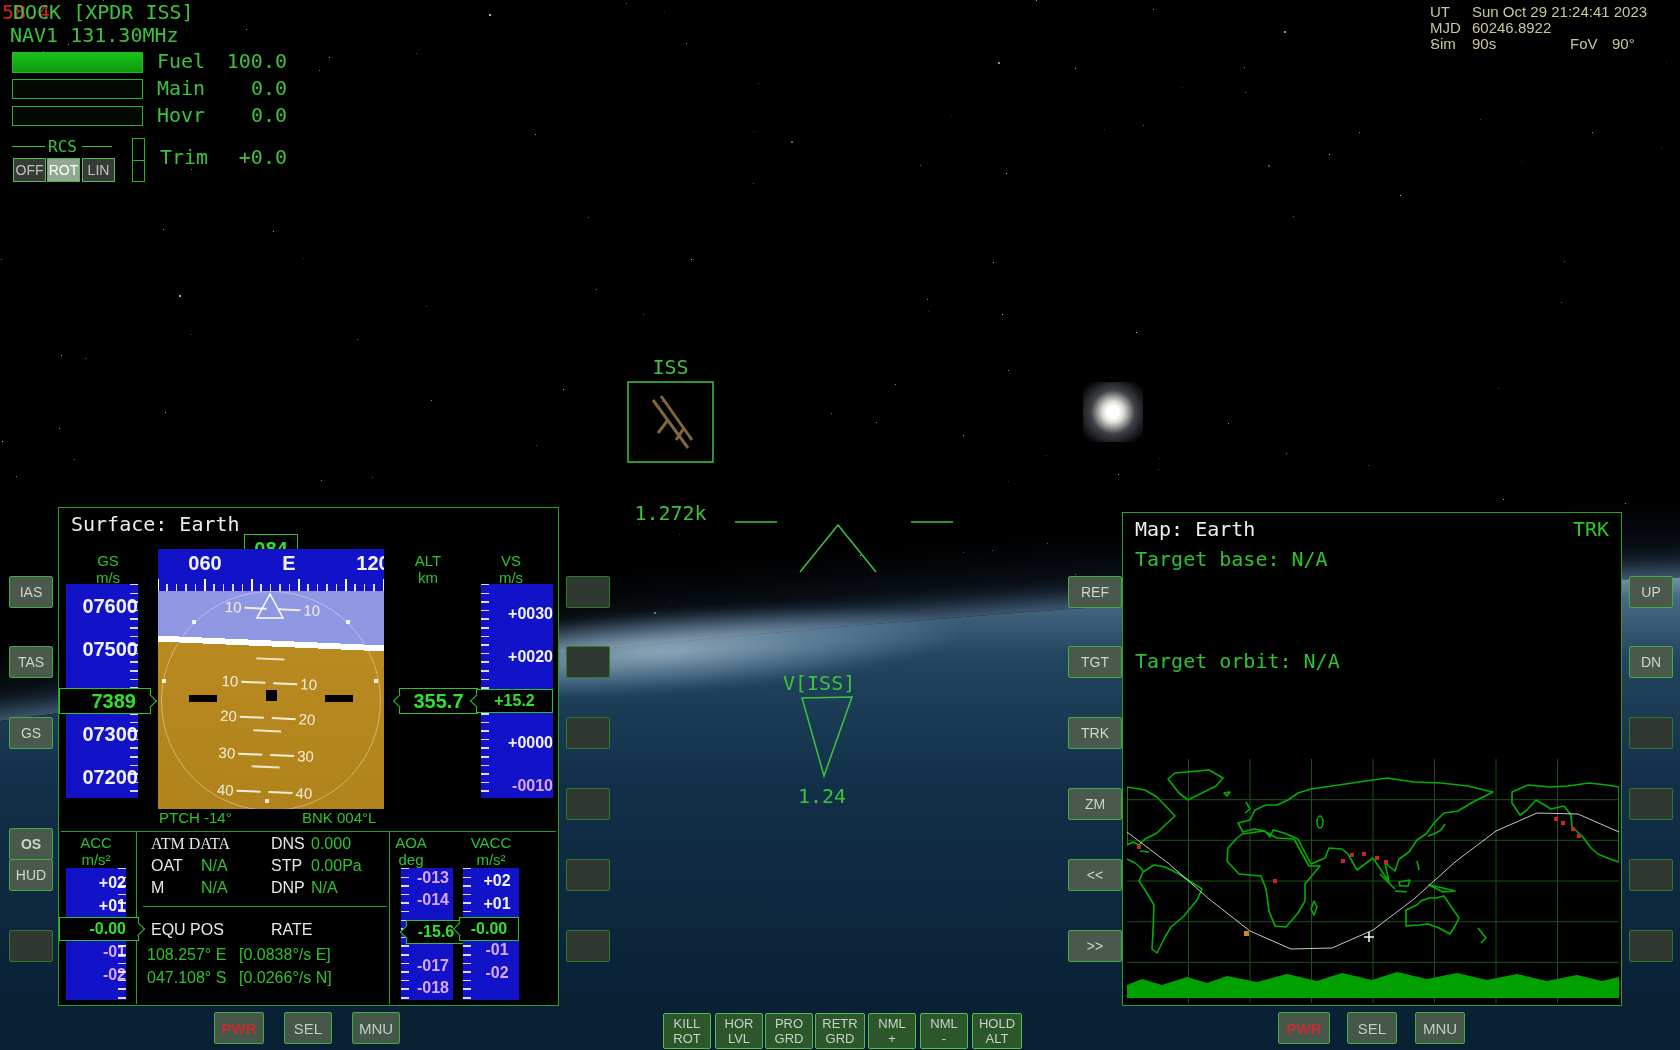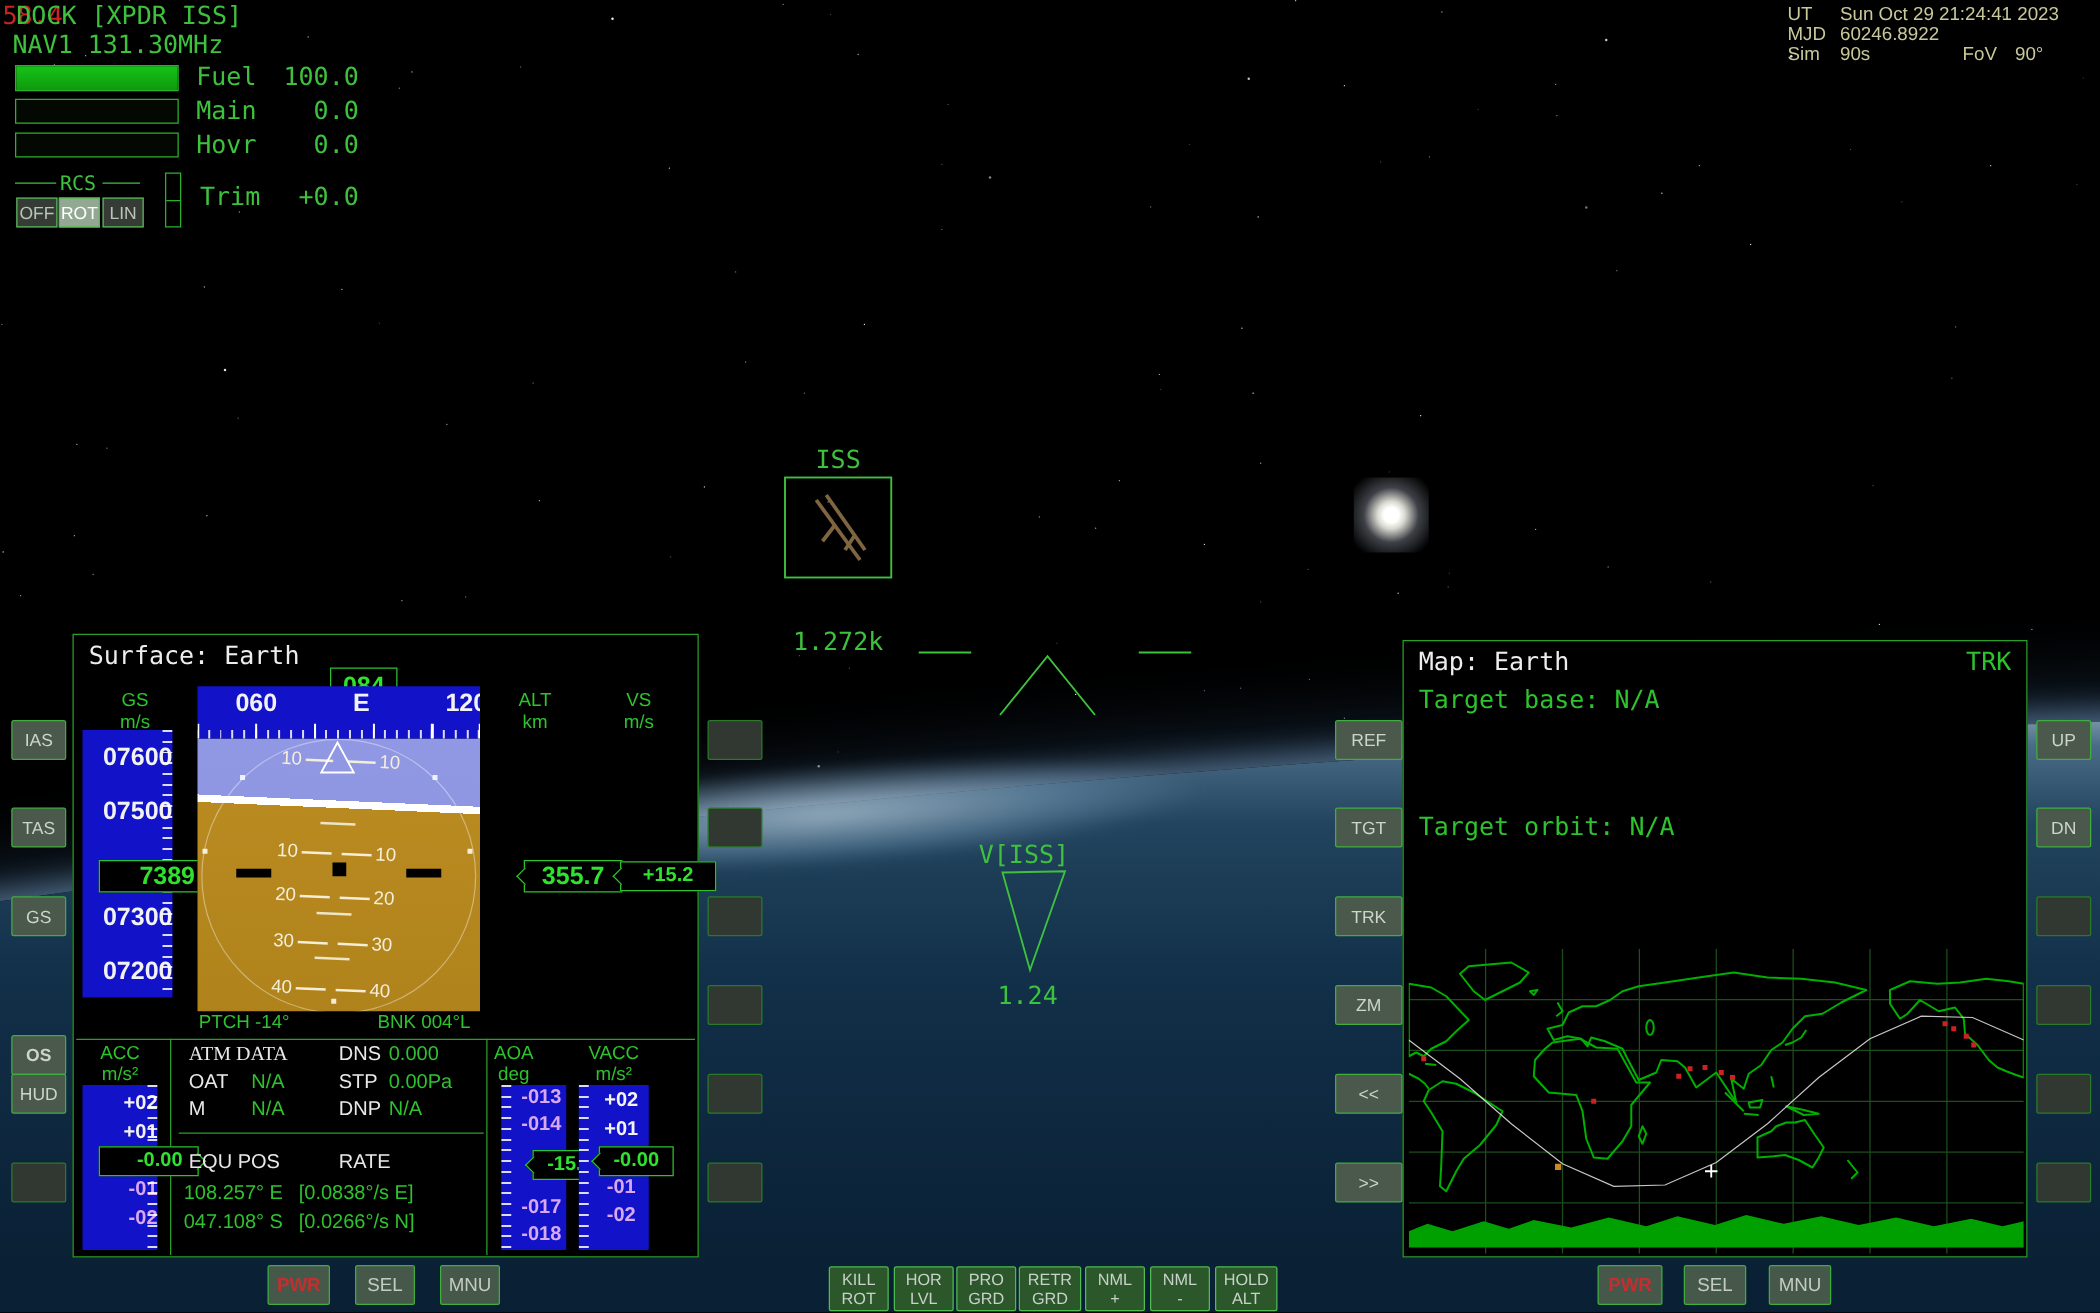--- a/index.html
+++ b/index.html
@@ -34,21 +34,21 @@
   .lbl{position:absolute;color:#2ec22e;font:15px "Liberation Sans",sans-serif;text-align:center;line-height:17px;white-space:pre;}
   .tape{position:absolute;background:#1212c8;overflow:hidden;}
   .tv{position:absolute;width:100%;color:#f2f2f2;font:700 20px "Liberation Sans",sans-serif;height:20px;line-height:20px;}
   .tv.sm{font-size:16px;height:18px;line-height:18px;font-weight:700;}
   .neg{color:#d8a8f0;}
   .ticksR{position:absolute;top:0;right:0;bottom:0;width:8px;
     background:repeating-linear-gradient(180deg,rgba(255,255,255,.85) 0 1.5px,transparent 1.5px 8.6px);}
   .ticksL{position:absolute;top:0;left:0;bottom:0;width:8px;
     background:repeating-linear-gradient(180deg,rgba(255,255,255,.85) 0 1.5px,transparent 1.5px 8.6px);}
   .cur{position:absolute;background:#000;border:1px solid #2cc22c;color:#2ee22e;
-    font:700 20px "Liberation Sans",sans-serif;display:flex;align-items:center;justify-content:center;margin-left:20px;}
+    font:700 20px "Liberation Sans",sans-serif;display:flex;align-items:center;justify-content:center;}
   .cur.sm{font-size:16px;}
   .notchR{position:absolute;right:-5px;top:50%;width:9px;height:9px;transform:translateY(-50%) rotate(45deg);
     background:#000;border-top:1px solid #2cc22c;border-right:1px solid #2cc22c;}
   .notchL{position:absolute;left:-5px;top:50%;width:9px;height:9px;transform:translateY(-50%) rotate(45deg);
     background:#000;border-bottom:1px solid #2cc22c;border-left:1px solid #2cc22c;}
   .dtext{position:absolute;font:16px "Liberation Sans",sans-serif;color:#e8e8e8;white-space:pre;}
   .dval{color:#2ec22e;}
   .divh{position:absolute;background:#2aa02a;height:1px;}
   .divv{position:absolute;background:#2aa02a;width:1px;}
   
@@ -420,20 +420,27 @@
       </svg>
     </div>
     <div class="lbl" style="left:100px;top:301px;width:110px;text-align:left;">PTCH -14°</div>
     <div class="lbl" style="left:243px;top:301px;width:110px;text-align:left;">BNK 004°L</div>
 
     <div class="cur" style="left:340px;top:180px;width:77px;height:24px;">
         <span>355.7</span>
         <i class="notchL"></i>
       </div>
 
+    <div class="tape" style="left:422px;top:76px;width:72px;height:214px;">
+      <div class="tv sm" style="top:21px;text-align:right;padding-right:8px;">+0030</div>
+      <div class="tv sm" style="top:64px;text-align:right;padding-right:8px;">+0020</div>
+      <div class="tv sm" style="top:150px;text-align:right;padding-right:8px;">+0000</div>
+      <div class="tv sm neg" style="top:193px;text-align:right;padding-right:8px;">-0010</div>
+      <div class="ticksL"></div>
+    </div>
     <div class="cur sm" style="left:417px;top:181px;width:75px;height:22px;">
         <span>+15.2</span>
         <i class="notchL"></i>
       </div>
 
     <div class="divh" style="left:2px;top:323px;width:495px;"></div>
     <div class="divv" style="left:77px;top:323px;height:173px;"></div>
     <div class="divv" style="left:330px;top:323px;height:173px;"></div>
     <div class="divh" style="left:84px;top:398px;width:244px;"></div>
 

